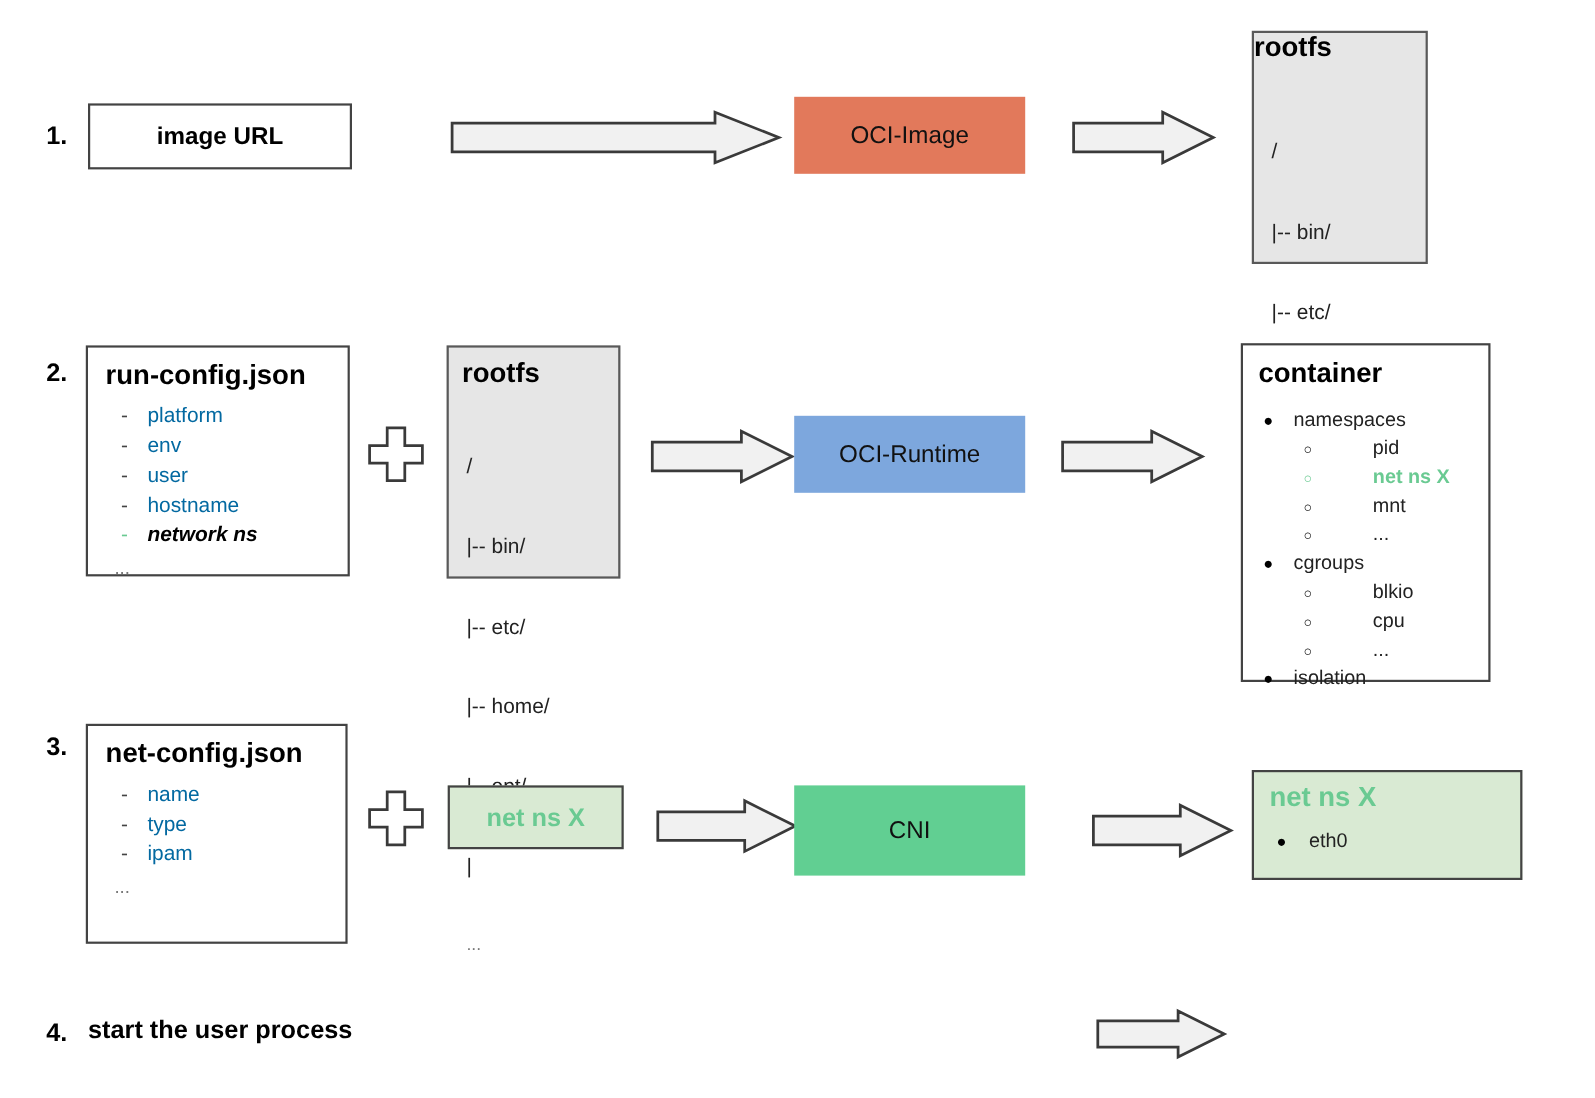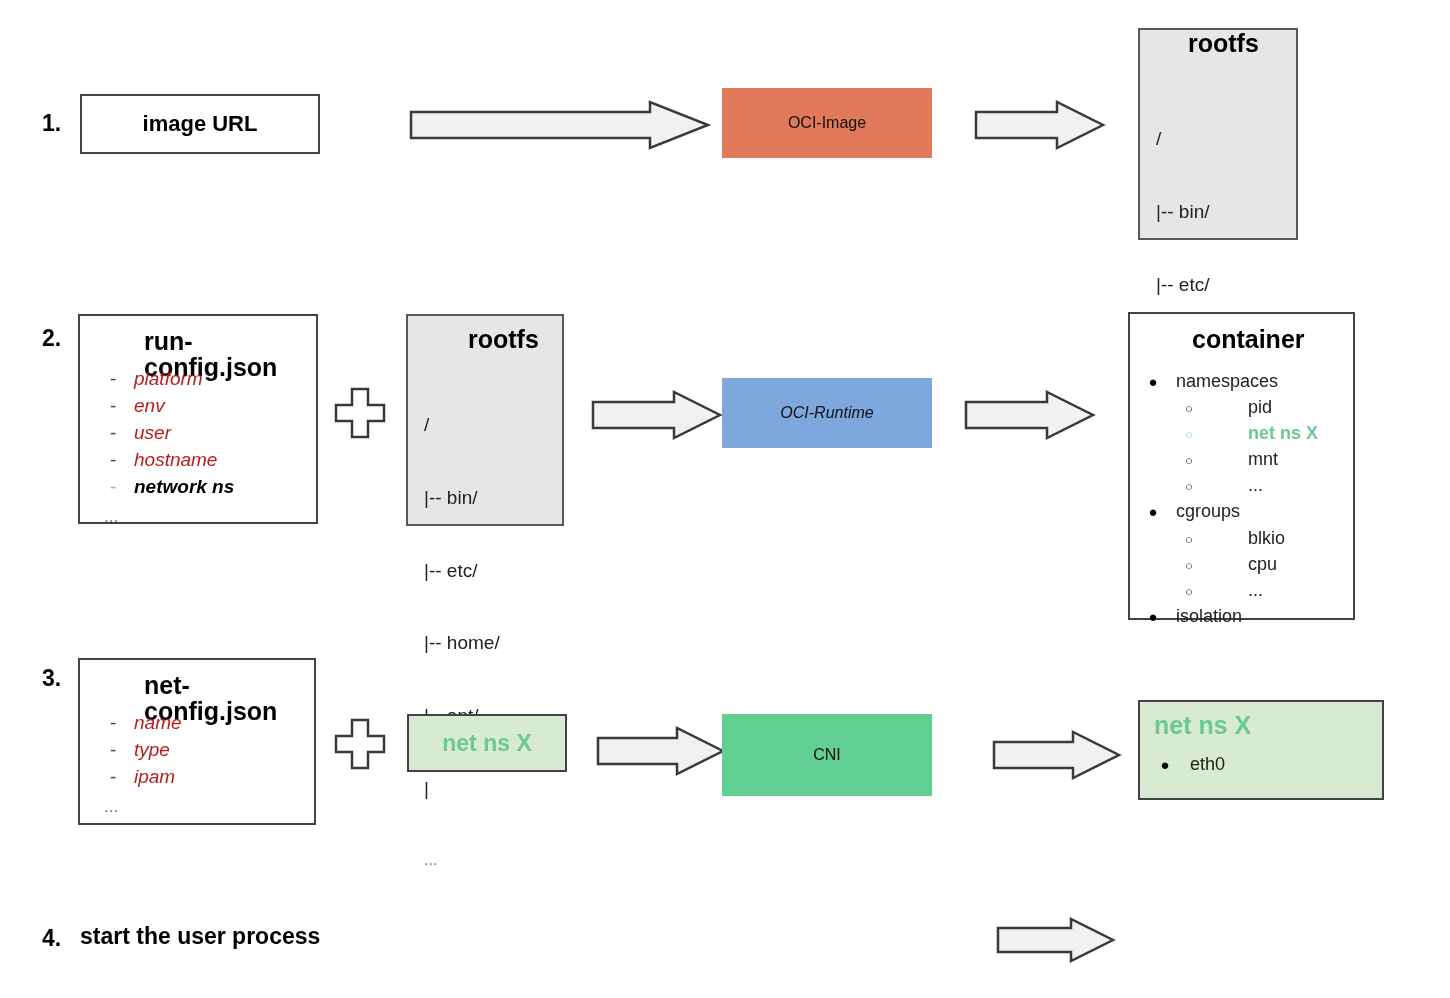--- a/index.html
+++ b/index.html
@@ -21,66 +21,65 @@
   .box{
     position:absolute;box-sizing:border-box;
     border:2px solid #434343;background:#ffffff;
   }
   .box-gray{background:#e6e6e6;border:2px solid #595959;}
   .box-lightgreen{background:#d9ead3;border:2px solid #434343;}
   .box-plain{background:#ffffff;border:2px solid #434343;}
 
   .box-fill{border:none;}
   .box-orange{background:#e2795b;}
-  .box-blue{background:#7da7dd;font-style:italic;}
+  .box-blue{background:#7da7dd;}
   .box-green{background:#61cf92;}
 
   .fill-label{
     width:100%;height:100%;
     display:flex;align-items:center;justify-content:center;
-    font-size:16px;color:#111;
+    font-size:22px;color:#111;
   }
 
   .center-label{
     width:100%;height:100%;
     display:flex;align-items:center;justify-content:center;
     font-size:22px;font-weight:bold;color:#000;
   }
 
   .cmd-label{
     width:100%;height:100%;
     display:flex;align-items:center;
     padding-left:14px;box-sizing:border-box;
     font-size:21px;color:#111;
   }
 
   
   .box-title{
     font-size:25px;font-weight:bold;color:#000;
     line-height:1.05;
-    padding-left:48px;
   }
   .box-title-green{
     font-size:25px;font-weight:bold;color:#6aca92;line-height:1.05;
   }
 
   
   .tree{
     font-size:19px;color:#222;line-height:1.28;white-space:pre;
   }
   .tree .dots{color:#777;font-size:16px;}
 
   
   .dash-row{
     display:flex;align-items:baseline;
     font-size:19px;line-height:1.42;color:#222;
   }
   .dash-row .dash{width:42px;flex:none;text-align:left;padding-left:18px;box-sizing:border-box;color:#444;}
   .dash-row .dash.green{color:#6aca92;}
-  .dash-row .txt{color:#b91c1c;font-style:italic;}
+  .dash-row .txt{color:#0369a1;}
   .dash-row .txt.bi{font-weight:bold;font-style:italic;color:#000;}
   .ellipsis-row{
     font-size:17px;color:#777;padding-left:12px;padding-top:6px;
   }
 
   
   .b1{
     display:flex;align-items:baseline;font-size:18px;line-height:1.45;color:#222;
   }
   .b1 .mk{width:46px;flex:none;text-align:center;font-size:15px;color:#000;}
@@ -249,21 +248,21 @@
 
       <div class="b1">
         <span class="mk">●</span>
         <span class="lbl">isolation</span>
       </div>
     </div>
   </div>
 
   <div class="abs step-num" style="left:42px;top:665px;">3.</div>
 
-  <div class="box box-plain" style="left:78px;top:658px;width:238px;height:167px;">
+  <div class="box box-plain" style="left:78px;top:658px;width:238px;height:200px;">
     <div class="abs box-title" style="left:16px;top:12px;">net-config.json</div>
     <div class="abs" style="left:12px;top:50px;width:224px;">
       <div class="dash-row">
         <span class="dash">-</span>
         <span class="txt">name</span>
       </div>
       <div class="dash-row">
         <span class="dash">-</span>
         <span class="txt">type</span>
       </div>

